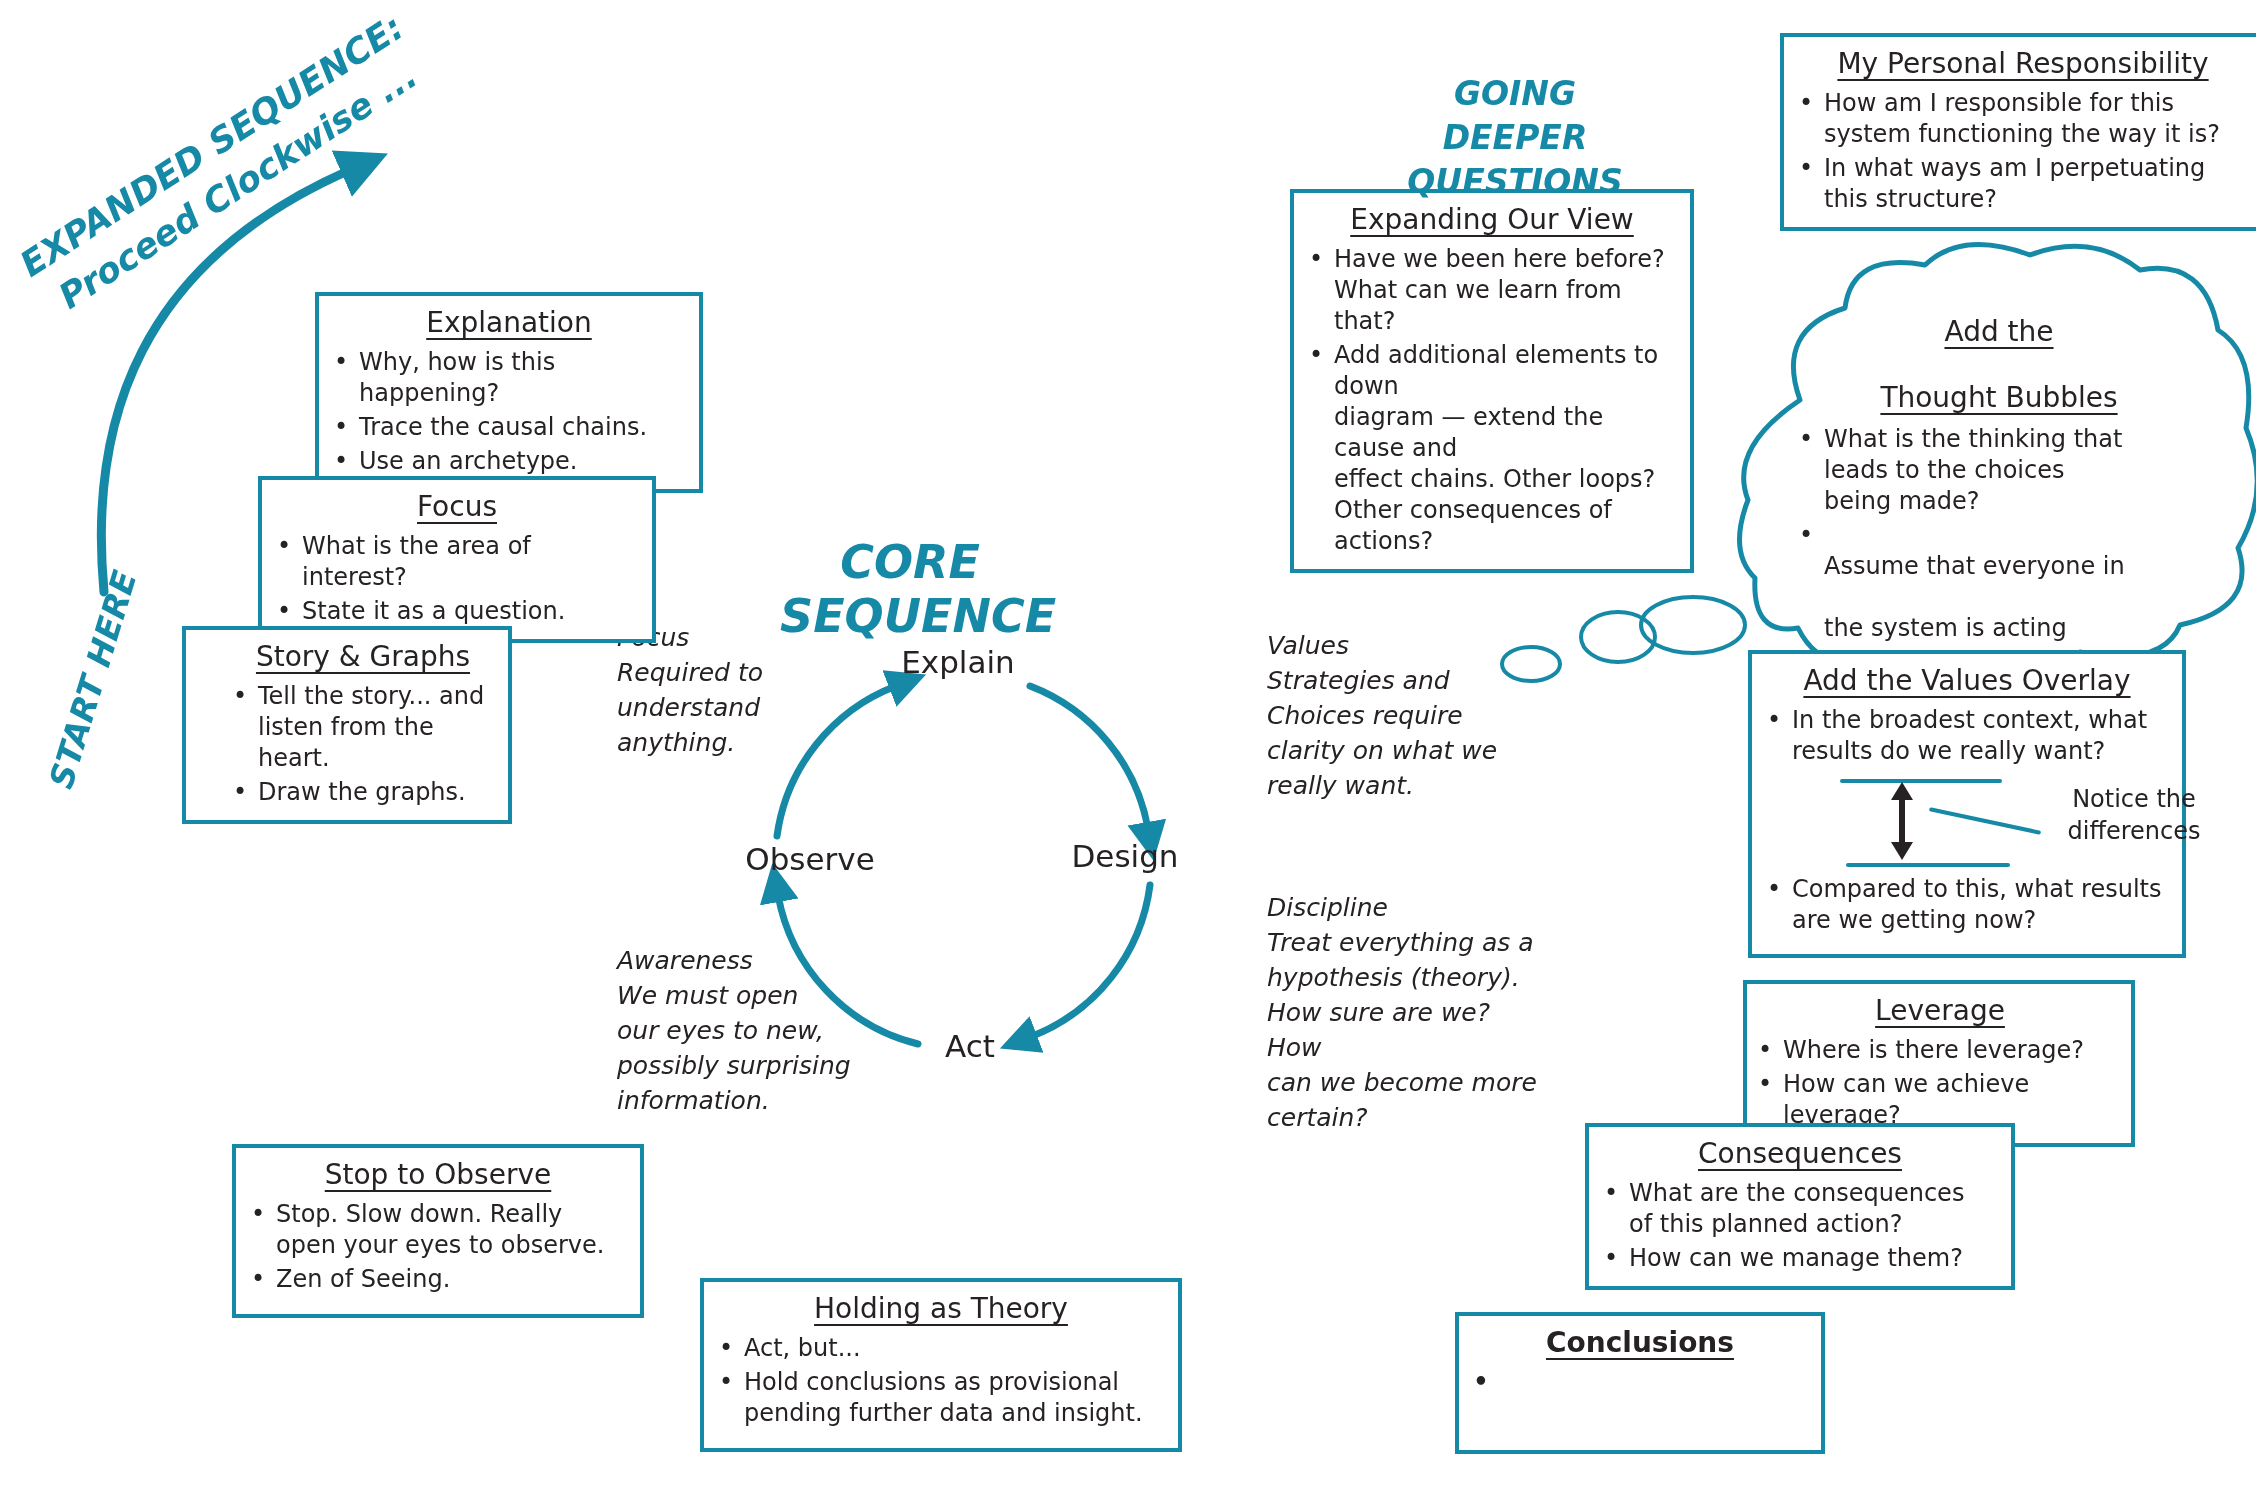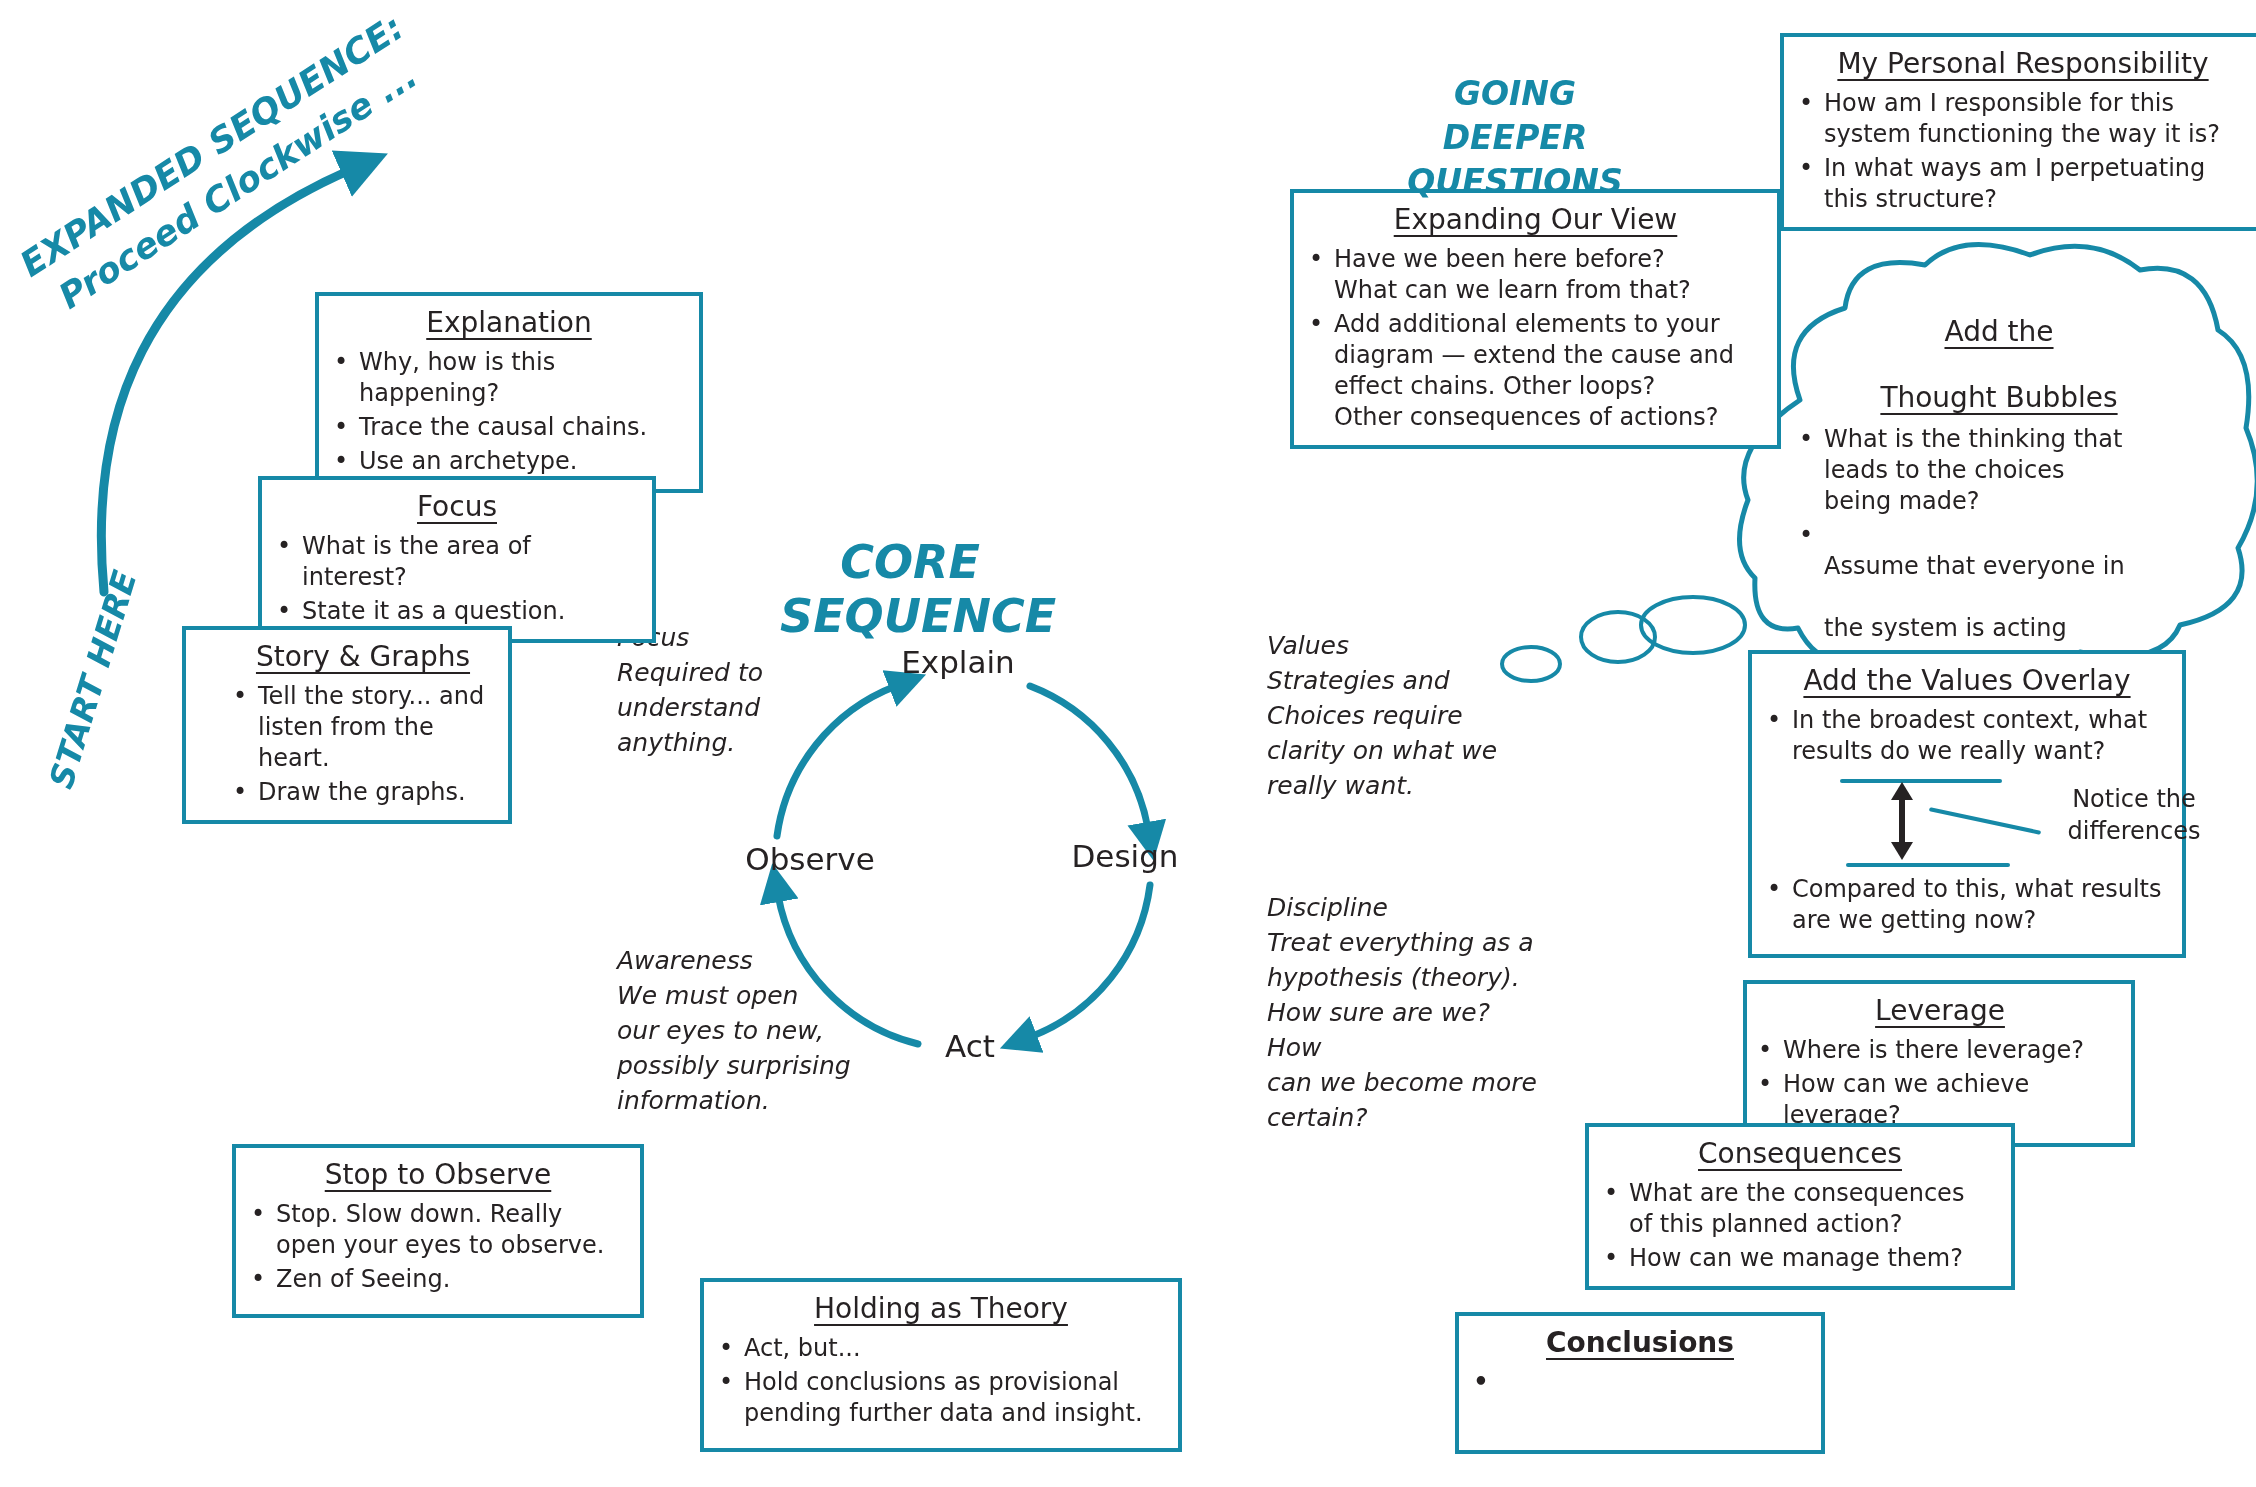--- a/index.html
+++ b/index.html
@@ -173,30 +173,30 @@
         <span class="dot">•</span>
         <span class="btext">Act, but...</span>
       </div>
     <div class="bullet">
         <span class="dot">•</span>
         <span class="btext">Hold conclusions as provisional
 pending further data and insight.</span>
       </div>
   </div>
 
-  <div class="box" style="left:1290px;top:189px;width:491px;">
+  <div class="box" style="left:1290px;top:189px;width:404px;">
     <div class="box-title"><span class="ul">Expanding Our View</span></div>
     <div class="bullet">
         <span class="dot">•</span>
         <span class="btext">Have we been here before?
 What can we learn from that?</span>
       </div>
     <div class="bullet">
         <span class="dot">•</span>
-        <span class="btext">Add additional elements to your
+        <span class="btext">Add additional elements to down
 diagram — extend the cause and
 effect chains. Other loops?
 Other consequences of actions?</span>
       </div>
   </div>
 
   <div class="box" style="left:1743px;top:33px;width:486px;margin-left:37px;">
     <div class="box-title"><span class="ul">My Personal Responsibility</span></div>
     <div class="bullet">
         <span class="dot">•</span>

